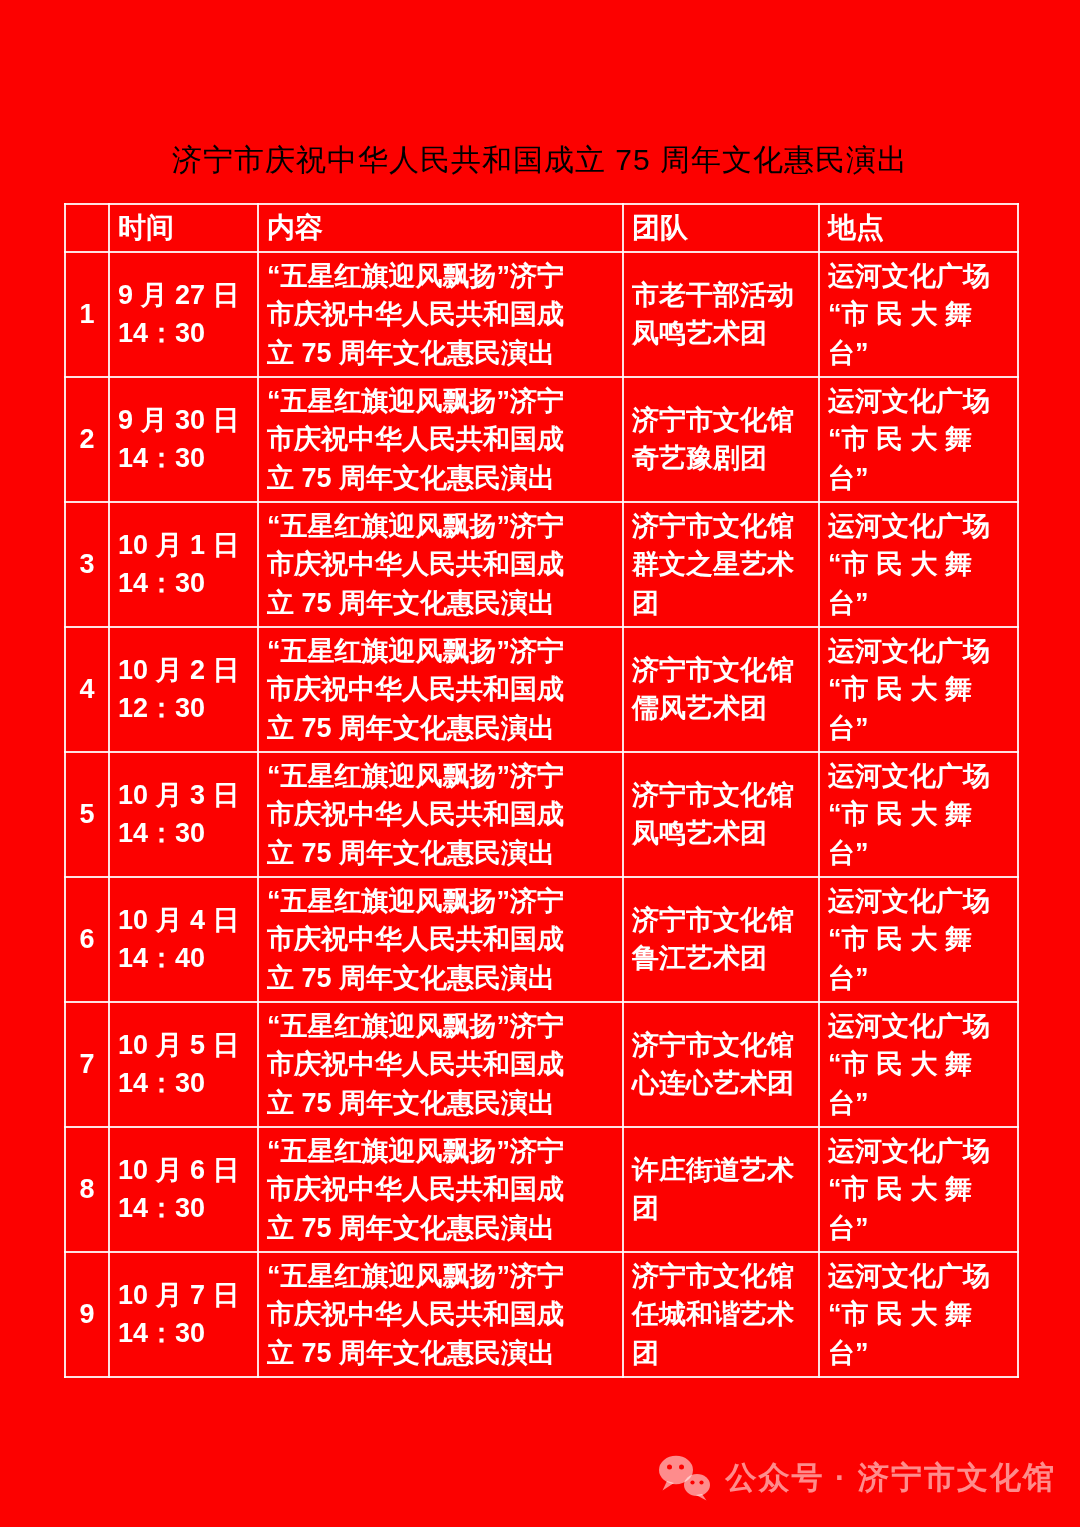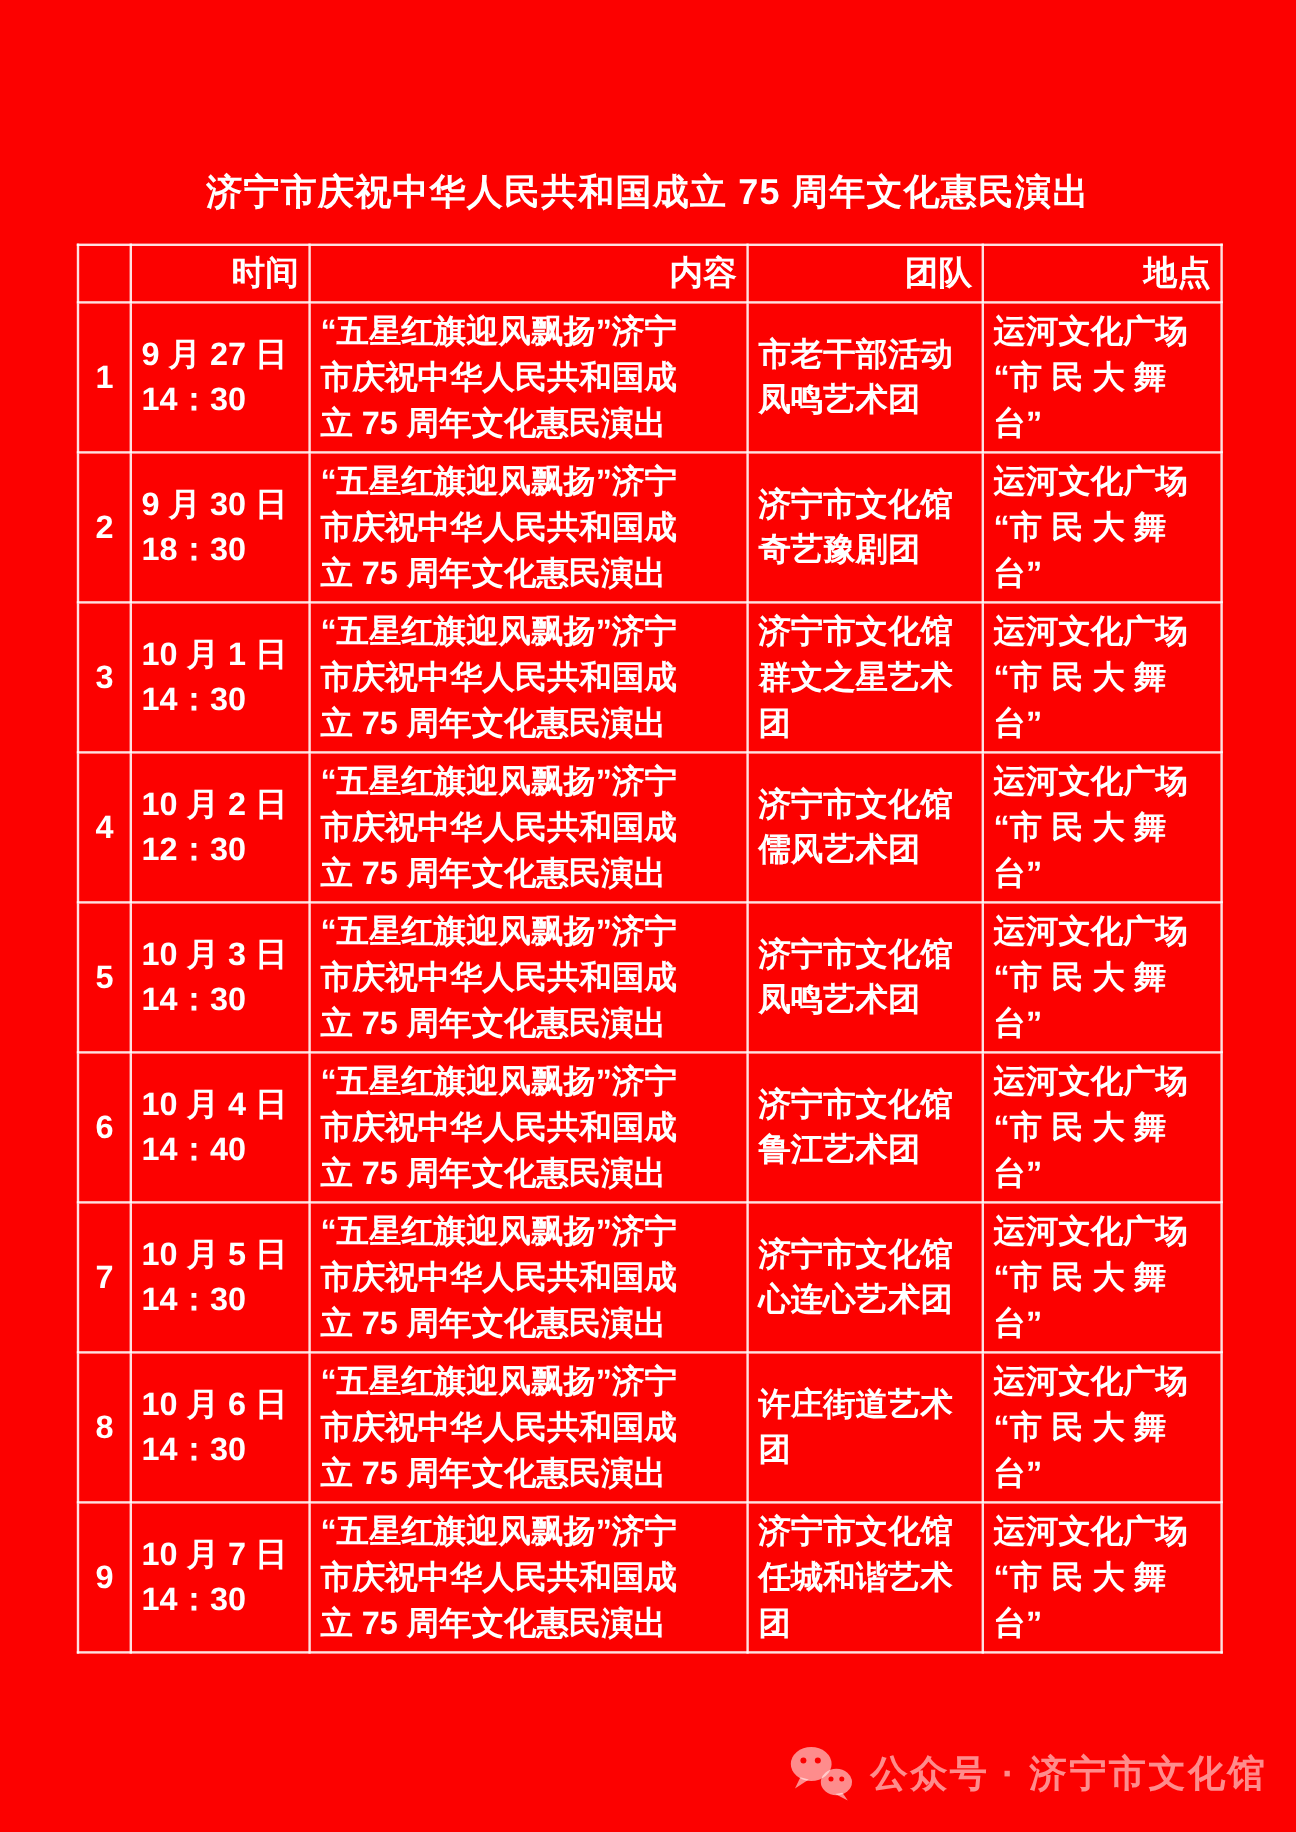--- a/index.html
+++ b/index.html
@@ -15,23 +15,23 @@
     position: absolute;
     inset: 0;
     background: #fc0100;
   }
   .poster-title {
     position: absolute;
     top: 140px;
     left: 0;
     width: 100%;
     text-align: center;
-    color: #ffffff;
+    color: #000000;
     font-size: 30px;
-    font-weight: bold;
+    font-weight: normal;
     letter-spacing: 1px;
   }
   table.schedule {
     position: absolute;
     top: 203px;
     left: 64px;
     width: 953px;
     border-collapse: collapse;
     table-layout: fixed;
   }
@@ -39,21 +39,21 @@
     border: 2px solid rgba(255,255,255,0.88);
     color: #ffffff;
     font-weight: bold;
     vertical-align: middle;
     padding: 4px 8px;
     box-sizing: border-box;
     overflow: hidden;
   }
   table.schedule th {
     font-size: 28px;
-    text-align: right;
+    text-align: left;
     height: 40px;
   }
   table.schedule td {
     font-size: 27px;
     line-height: 1.42;
     height: 123px;
   }
   td.col-no {
     text-align: center;
     font-size: 26px;
@@ -110,21 +110,21 @@
 立 75 周年文化惠民演出</td>
       <td class="pre">市老干部活动
 凤鸣艺术团</td>
       <td class="pre">运河文化广场
 “市 民 大 舞
 台”</td>
     </tr>
     <tr>
       <td class="col-no">2</td>
       <td class="pre">9 月 30 日
-18：30</td>
+14：30</td>
       <td class="pre">“五星红旗迎风飘扬”济宁
 市庆祝中华人民共和国成
 立 75 周年文化惠民演出</td>
       <td class="pre">济宁市文化馆
 奇艺豫剧团</td>
       <td class="pre">运河文化广场
 “市 民 大 舞
 台”</td>
     </tr>
     <tr>

